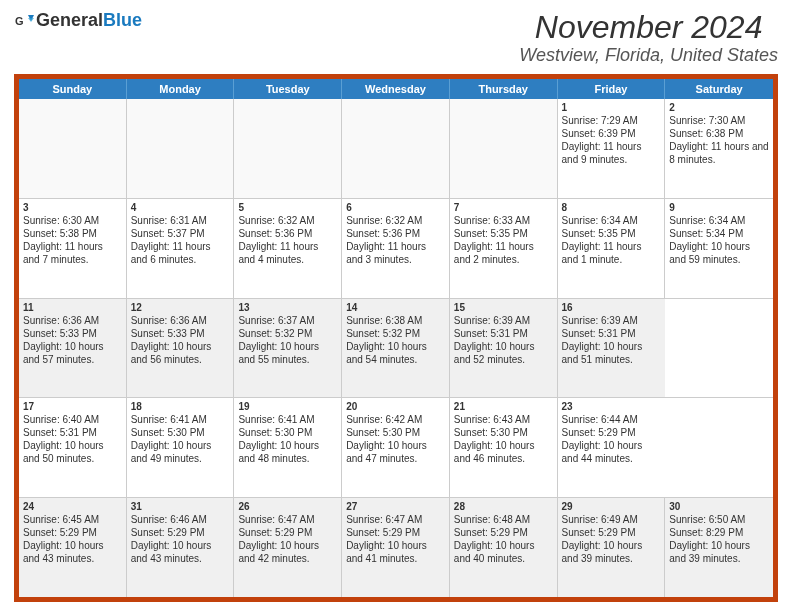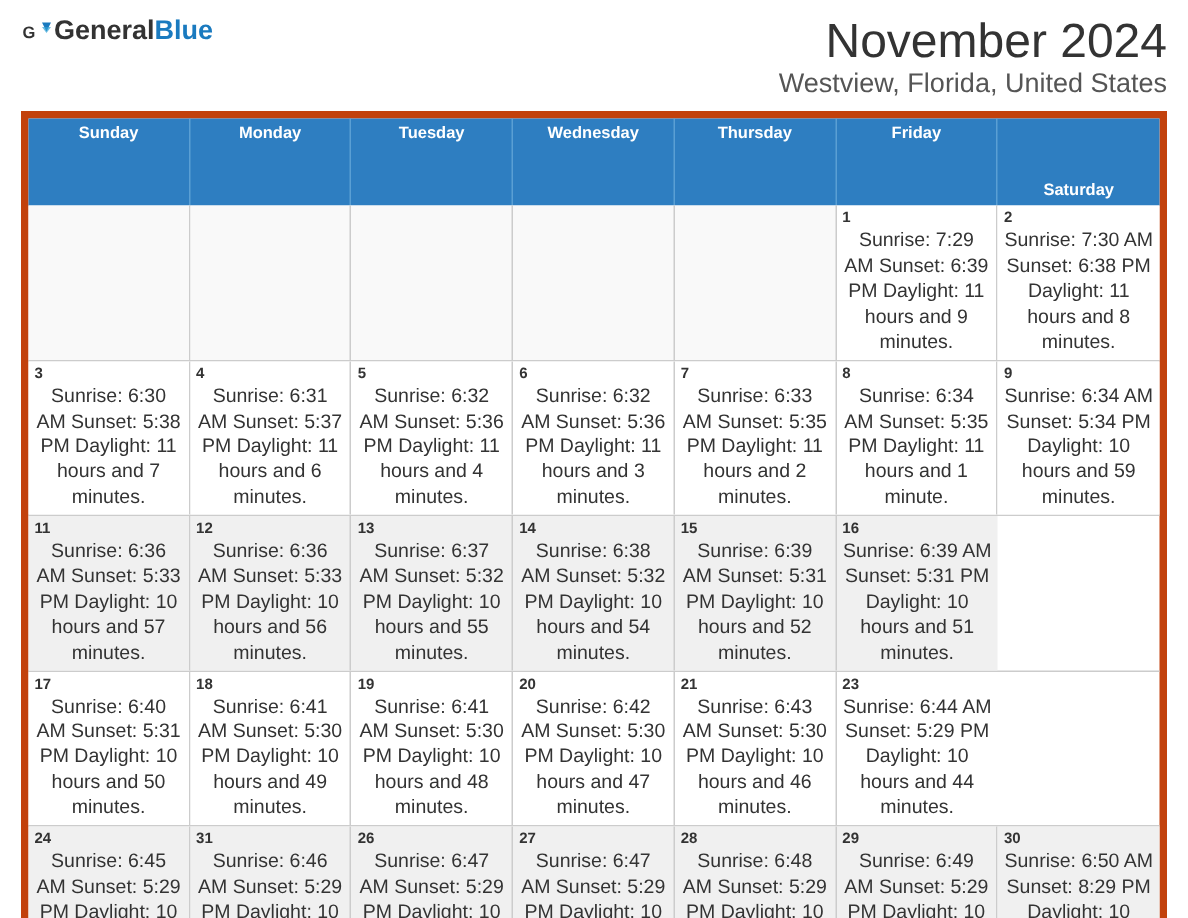--- a/index.html
+++ b/index.html
@@ -36,21 +36,22 @@
       align-items: center;
       gap: 2px;
     }
     .logo-general { color: #333; font-weight: bold; }
     .logo-blue { color: #1a7abf; font-weight: bold; }
     .logo-icon {
       width: 20px;
       height: 20px;
     }
     .title-block {
-      text-align: right;
+      text-align: center;
+      font-style: italic;
     }
     .month-title {
       font-size: 32px;
       font-weight: normal;
       color: #333;
       line-height: 1.1;
     }
     .location {
       font-size: 18px;
       color: #555;
@@ -67,21 +68,21 @@
       background: #2e7ec1;
     }
     .cal-header-cell {
       color: #fff;
       font-size: 11px;
       font-weight: bold;
       text-align: center;
       padding: 4px 2px;
       border-right: 1px solid #5a9fd4;
     }
-    .cal-header-cell:last-child { border-right: none; margin-top: 38px; }
+    .cal-header-cell:last-child { border-right: none; }
     .cal-body {
       flex: 1;
       display: flex;
       flex-direction: column;
     }
     .cal-row {
       display: grid;
       grid-template-columns: repeat(7, 1fr);
       flex: 1;
       border-bottom: 1px solid #ccc;
@@ -101,24 +102,23 @@
     .cal-cell.empty { background: #f9f9f9; }
     .cal-cell.shaded { background: #f0f0f0; }
     .day-num {
       font-size: 10px;
       font-weight: bold;
       color: #333;
       margin-bottom: 1px;
       display: block;
     }
     .day-info {
-      font-size: 13px;
+      font-size: 10px;
       color: #333;
       line-height: 1.3;
-      text-align: center;
     }
   </style>
 </head>
 <body>
 
 <div class="page">
   <div class="header">
     <div class="logo">
       <div class="logo-text">
         <svg class="logo-icon" viewBox="0 0 40 40" xmlns="http://www.w3.org/2000/svg">

